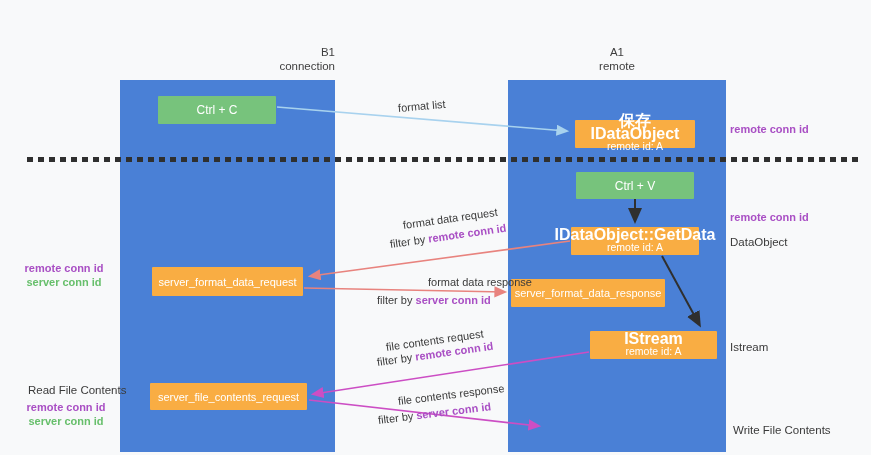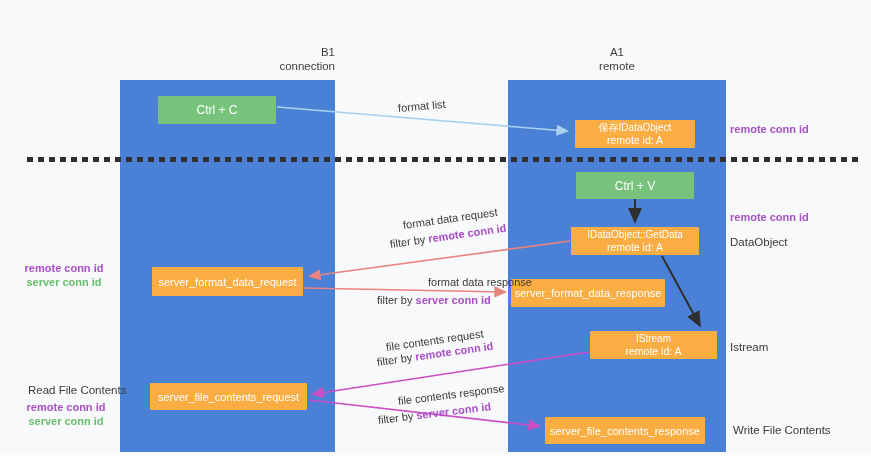--- a/index.html
+++ b/index.html
@@ -30,21 +30,21 @@
     background:repeating-linear-gradient(to right,var(--arrow_black) 0 6px,transparent 6px 11px);
   }
   .box{
     position:absolute;z-index:4;display:flex;flex-direction:column;
     align-items:center;justify-content:center;color:#ffffff;
     text-align:center;border-radius:1px;
   }
   .box.green{background:var(--box_green);font-size:12px;}
   .box.orange{background:var(--box_orange);font-size:11px;}
   .box .l2{font-size:10.5px;line-height:12.5px;}
-  .box .l1{font-size:10px;line-height:12.5px;}
+  .box .l1{font-size:16px;line-height:12.5px;font-weight:bold;}
   .box.single{font-size:11px;align-items:center;}
   .arrows{position:absolute;left:0;top:0;width:871px;height:467px;z-index:2;pointer-events:none;}
   .arrow-blue{stroke:var(--arrow_lightblue);stroke-width:1.6;fill:none;}
   .arrow-black{stroke:var(--arrow_black);stroke-width:2;fill:none;}
   .arrow-salmon{stroke:var(--arrow_salmon);stroke-width:1.6;fill:none;}
   .arrow-magenta{stroke:var(--arrow_magenta);stroke-width:1.6;fill:none;}
   #mk-blue path{fill:var(--arrow_lightblue);}
   #mk-black path{fill:var(--arrow_black);}
   #mk-salmon path{fill:var(--arrow_salmon);}
   #mk-magenta path{fill:var(--arrow_magenta);}
@@ -127,23 +127,20 @@
     <span class="l1">IDataObject::GetData</span>
     <span class="l2">remote id: A</span>
   </div>
   <div class="box orange single" style="left:511px;top:279px;width:154px;height:28px;">
     <span>server_format_data_response</span>
   </div>
   <div class="box orange" style="left:590px;top:331px;width:127px;height:28px;">
     <span class="l1">IStream</span>
     <span class="l2">remote id: A</span>
   </div>
-  <div class="box orange single" style="left:545px;top:417px;width:160px;height:27px;">
-    <span>server_file_contents_response</span>
-  </div>
 
   <div class="flow-label rot5" style="left:398px;top:102px;">format list</div>
 
   <div class="flow-label rot" style="left:403px;top:219px;">format data request</div>
   <div class="flow-label rot" style="left:390px;top:238px;">
     <span>filter by </span><span class="purple">remote conn id</span>
   </div>
 
   <div class="flow-label" style="left:388px;top:276px;margin-left:40px;">format data response</div>
   <div class="flow-label" style="left:377px;top:294px;">

